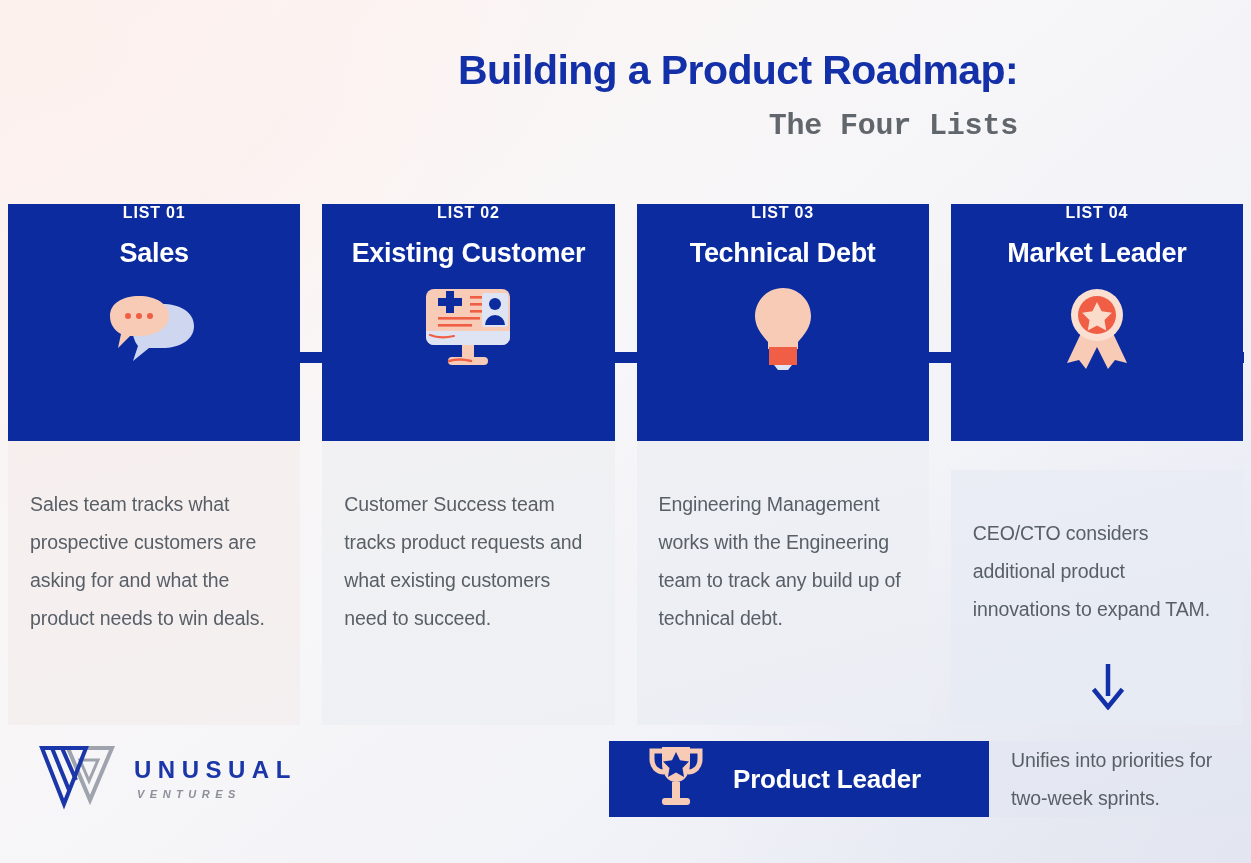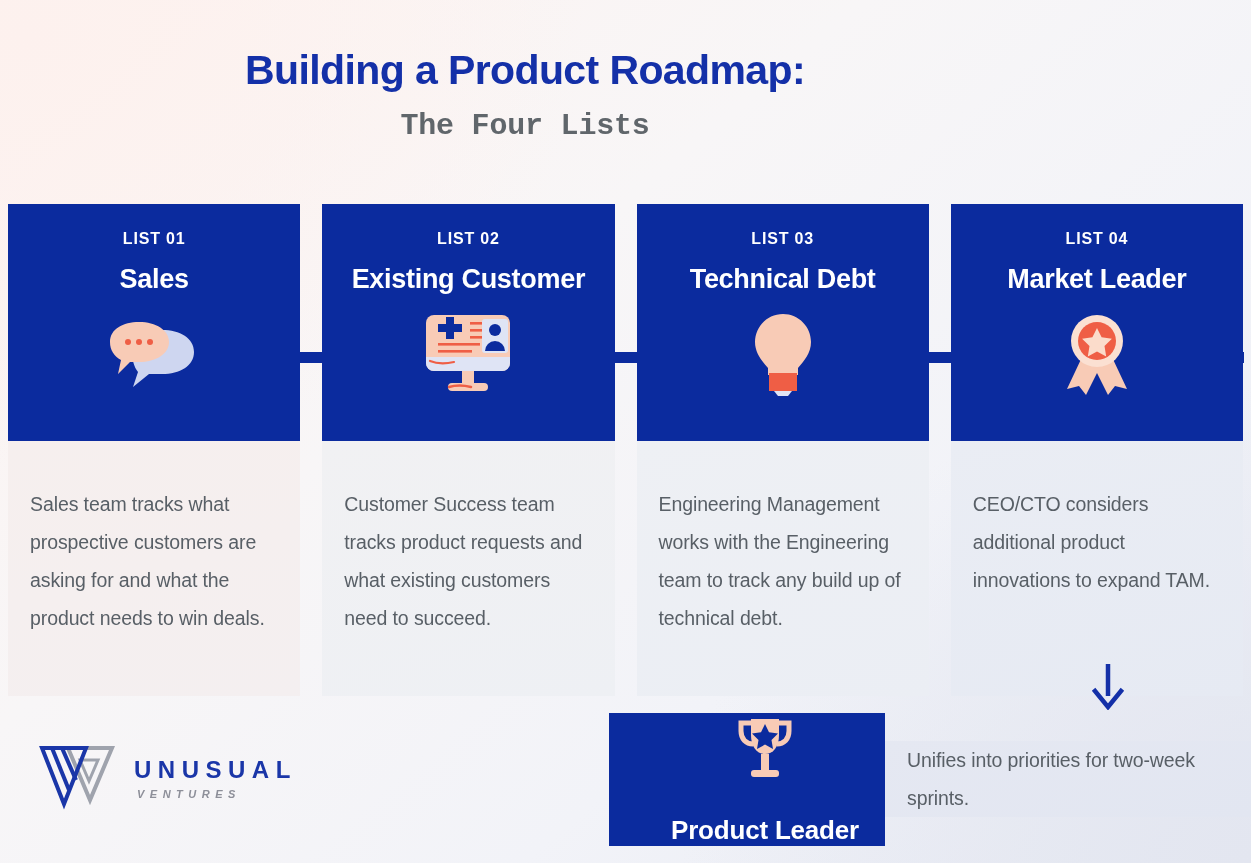--- a/index.html
+++ b/index.html
@@ -14,22 +14,21 @@
     background:
       radial-gradient(ellipse 900px 700px at 2% 4%, #fdf1ee 0%, rgba(253,241,238,0) 62%),
       radial-gradient(ellipse 950px 800px at 100% 100%, #e3e6f0 0%, rgba(227,230,240,0) 60%),
       linear-gradient(140deg, #fdf3f0 0%, #f8f6f7 38%, #f2f3f8 68%, #e7eaf3 100%);
     overflow: hidden;
   }
 
   
   .title-wrap {
     position: absolute; left: 0; top: 46px; width: 1018px;
-    text-align: center;
-    margin-left: 16px;
+    text-align: right;
   }
   .title-main {
     font-size: 41px;
     font-weight: 700;
     letter-spacing: -0.6px;
     color: #1430a8;
     line-height: 1.18;
   }
   .title-sub {
     font-size: 30px;
@@ -64,21 +63,20 @@
     flex: 1 1 0;
     display: flex;
     flex-direction: column;
   }
   .card-head {
     background: #0b2b9e;
     height: 237px;
     display: flex;
     flex-direction: column;
     align-items: center;
-    padding-top: 26px;
   }
   .card-index {
     color: #ffffff;
     font-size: 16px;
     font-weight: 700;
     letter-spacing: 0.8px;
   }
   .card-title {
     color: #ffffff;
     font-size: 27px;
@@ -95,21 +93,21 @@
     justify-content: center;
   }
   .card-body {
     flex: 1;
     padding: 44px 22px 0 22px;
     min-height: 255px;
   }
   .card:nth-child(1) .card-body { background: linear-gradient(165deg,#f6efee 0%, #f4eff0 100%); }
   .card:nth-child(2) .card-body { background: linear-gradient(165deg,#f1f1f3 0%, #eef0f4 100%); }
   .card:nth-child(3) .card-body { background: linear-gradient(165deg,#eef0f4 0%, #ebeef4 100%); }
-  .card:nth-child(4) .card-body { background: linear-gradient(165deg,#eaedf4 0%, #e6eaf3 100%); }
+  .card:nth-child(4) .card-body { background: linear-gradient(165deg,#eaedf4 0%, #e6eaf3 100%); margin-top: 29px; }
   .card-desc {
     color: #585f66;
     font-size: 19.5px;
     line-height: 38px;
     letter-spacing: -0.1px;
   }
 
   
   .down-arrow {
     position: absolute;
@@ -147,27 +145,26 @@
   .logo-sub {
     color: #8d8f99;
     font-size: 11px;
     font-weight: 600;
     letter-spacing: 5.5px;
     margin-top: 7px;
     margin-left: 3px;
     font-style: italic;
   }
   .leader-bar {
-    width: 276px;
+    width: 380px;
     background: #0b2b9e;
     display: flex;
     align-items: center;
     gap: 26px;
     padding-left: 36px;
-    flex-direction: column;
   }
   .leader-label {
     color: #ffffff;
     font-size: 26px;
     font-weight: 700;
     letter-spacing: -0.2px;
   }
   .unify-cell {
     flex: 1;
     background: linear-gradient(160deg,#e5e8f2 0%, #e2e6f1 100%);

